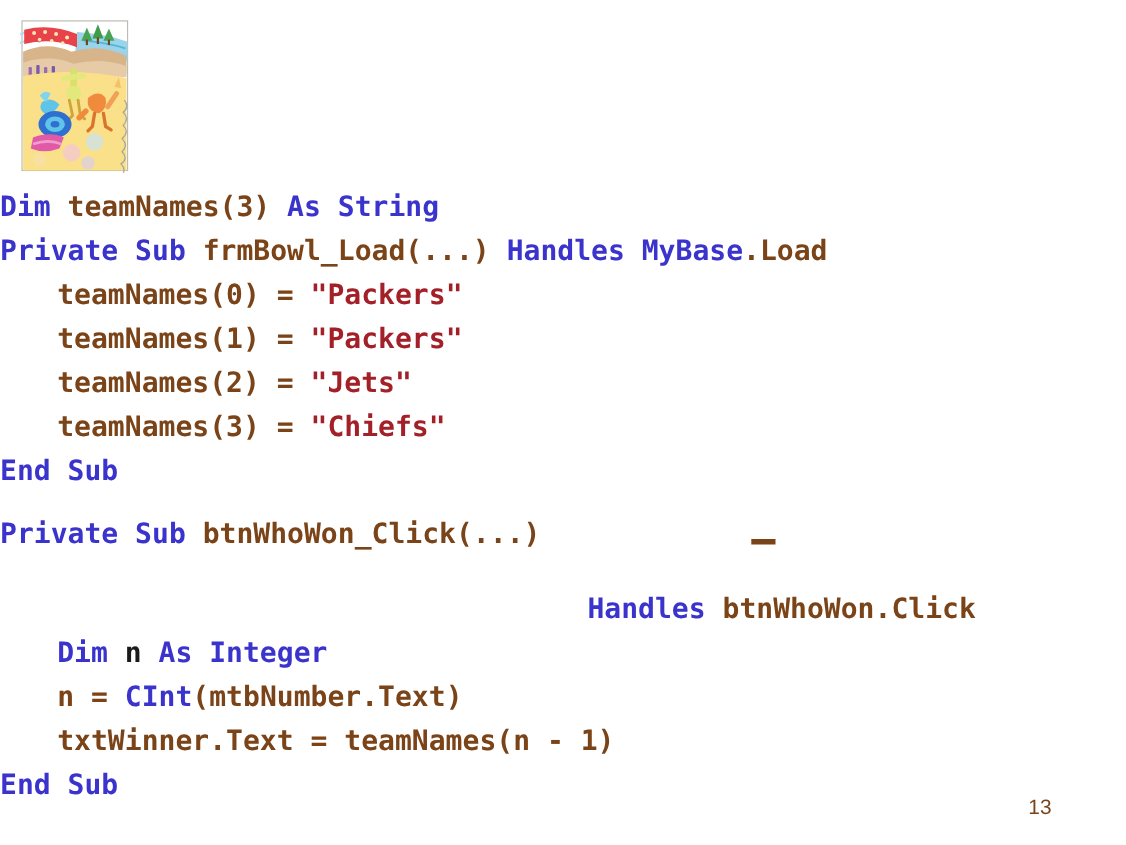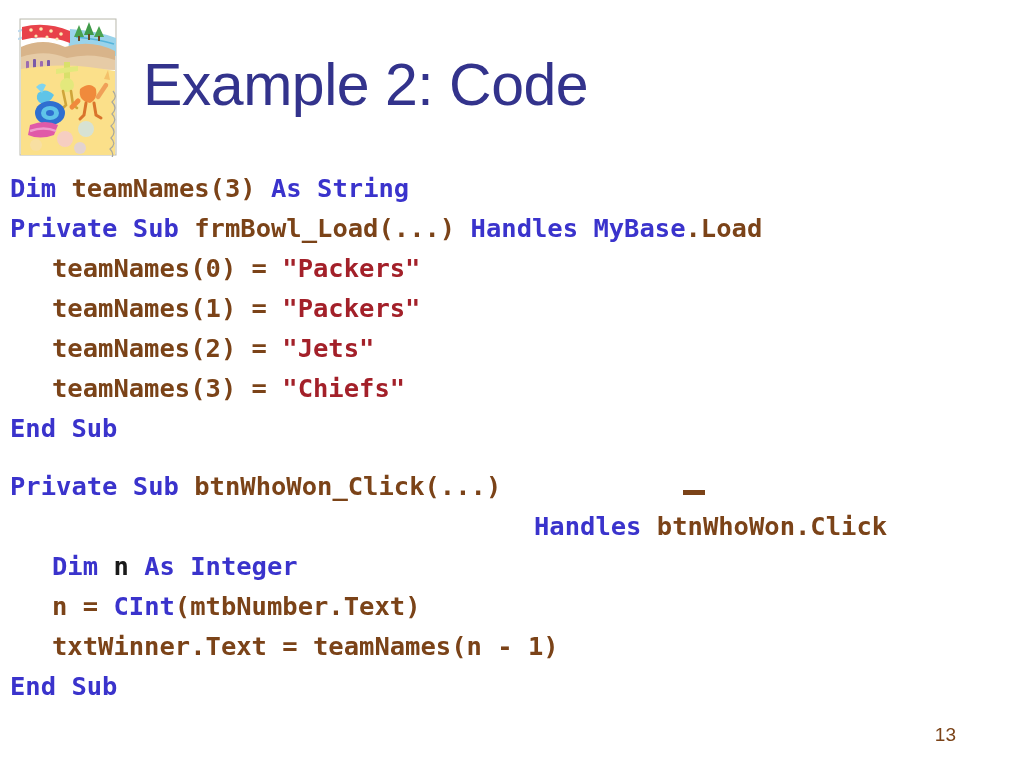--- a/index.html
+++ b/index.html
@@ -61,23 +61,23 @@
     font-weight: bold;
     line-height: 40px;
     white-space: pre;
   }
   .code-line {
     position: relative;
     height: 40px;
     white-space: pre;
   }
   .code-line.blank { height: 18px; }
-  .ind0 { padding-left: 10px; }
+  .ind0 { }
   .ind1 { padding-left: 52px; }
-  .ind-handles { padding-left: 534px; }
+  .ind-handles { padding-left: 534px; margin-top: 28px; }
 
   .kw  { color: #3a33cc; }
   .id  { color: #7b4318; }
   .str { color: #a32029; }
   .blk { color: #1a1a1a; }
 
   
   #continuation-underscore {
     position: absolute;
     left: 683px;
@@ -167,18 +167,17 @@
       <path d="M60 84 l-6 6" stroke="#f08a3c" stroke-width="5" stroke-linecap="round"></path>
       <path d="M80 80 l8 -12" stroke="#f0a058" stroke-width="4.5" stroke-linecap="round"></path>
       <path d="M86 62 l4 -9 l2 10 z" fill="#f4c16a"></path>
       <path d="M68 86 l-2 12 l-4 4" stroke="#d9742c" stroke-width="3" fill="none" stroke-linecap="round"></path>
       <path d="M76 86 l2 12 l5 3" stroke="#d9742c" stroke-width="3" fill="none" stroke-linecap="round"></path>
 
       <path d="M95 74 q5 6 -1 11 q6 6 0 12 q6 6 -1 12 q6 6 0 12 q6 6 -1 11 q5 5 1 10" stroke="#a8a8a0" stroke-width="1.2" fill="none"></path>
     </svg>
   </div>
 
-  <div id="slide-title">Example 2: Code</div>
 </div>
 
 <div id="code-body"><div class="code-line ind0"><span class="kw">Dim </span><span class="id">teamNames(3) </span><span class="kw">As String</span></div><div class="code-line ind0"><span class="kw">Private Sub </span><span class="id">frmBowl_Load(...) </span><span class="kw">Handles MyBase</span><span class="id">.Load</span></div><div class="code-line ind1"><span class="id">teamNames(0) = </span><span class="str">"Packers"</span></div><div class="code-line ind1"><span class="id">teamNames(1) = </span><span class="str">"Packers"</span></div><div class="code-line ind1"><span class="id">teamNames(2) = </span><span class="str">"Jets"</span></div><div class="code-line ind1"><span class="id">teamNames(3) = </span><span class="str">"Chiefs"</span></div><div class="code-line ind0"><span class="kw">End Sub</span></div><div class="code-line blank ind0"></div><div class="code-line ind0"><span class="kw">Private Sub </span><span class="id">btnWhoWon_Click(...) </span><span id="continuation-underscore"></span></div><div class="code-line ind-handles"><span class="kw">Handles </span><span class="id">btnWhoWon.Click</span></div><div class="code-line ind1"><span class="kw">Dim </span><span class="blk">n</span><span class="kw"> As Integer</span></div><div class="code-line ind1"><span class="id">n = </span><span class="kw">CInt</span><span class="id">(mtbNumber.Text)</span></div><div class="code-line ind1"><span class="id">txtWinner.Text = teamNames(n - 1)</span></div><div class="code-line ind0"><span class="kw">End Sub</span></div></div>
 
 <div id="slide-number">13</div>
 
 </body></html>

